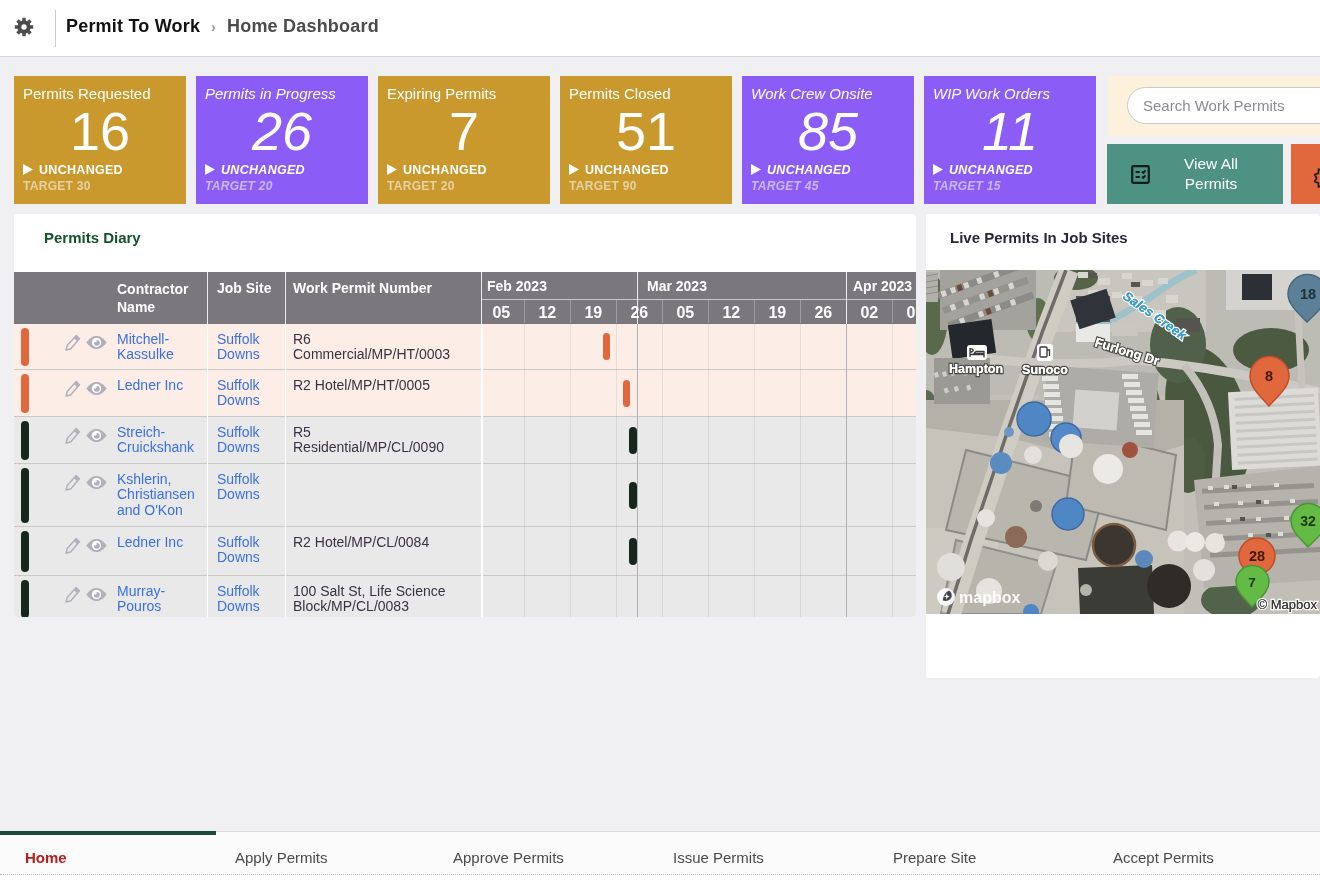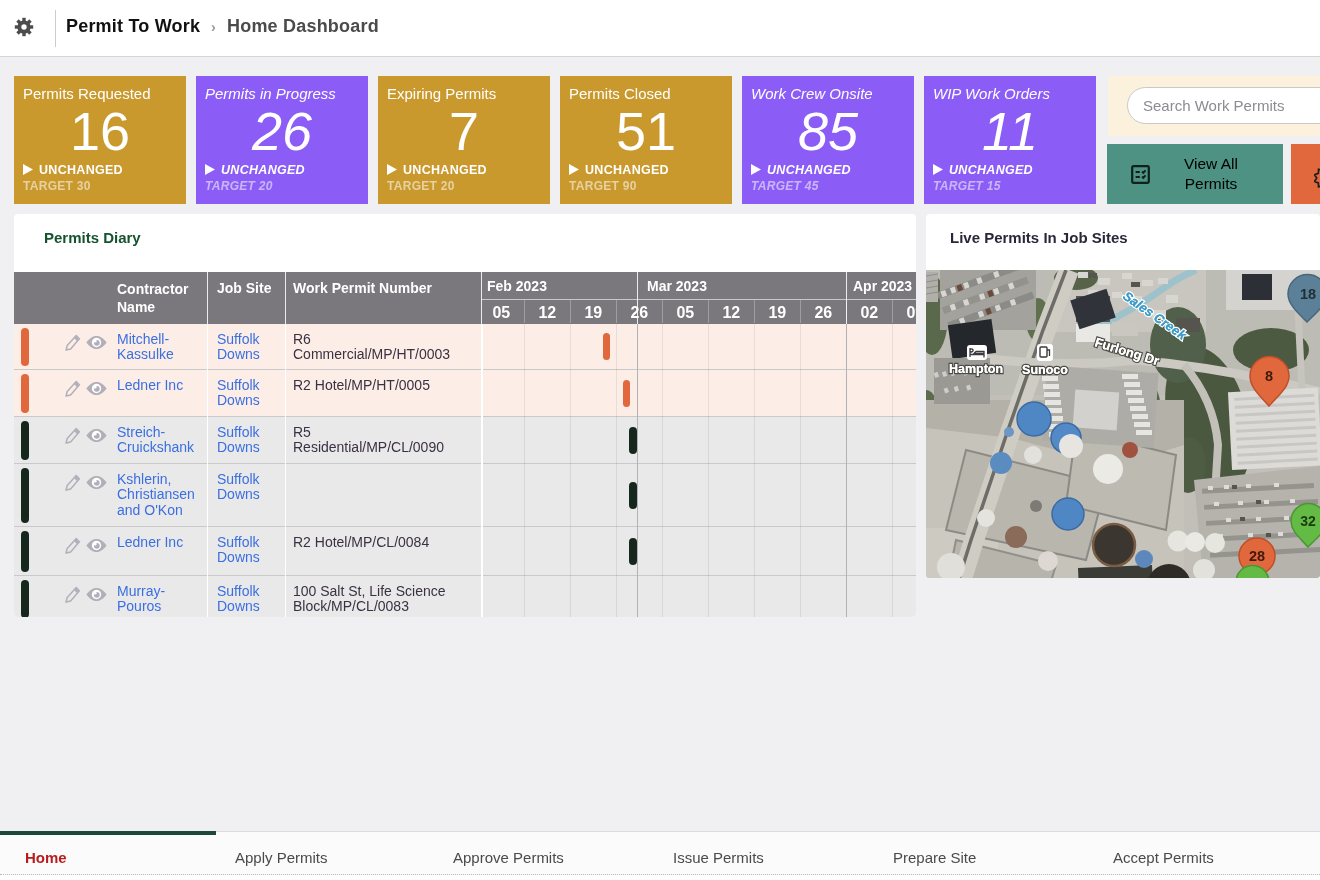--- a/index.html
+++ b/index.html
@@ -23,21 +23,21 @@
 .kpi .g { position:absolute; left:9px; top:103px; font-size:12px; color:rgba(255,255,255,.55); font-weight:bold; letter-spacing:.3px; }
 .gold { background:#c9992e; }
 .teal { background:#8b5cf6;font-style:italic; }
 
 
 #searchpanel { position:absolute; left:1108px; top:76px; width:212px; height:60px; background:#fbf1dd; }
 #searchpill { position:absolute; left:19px; top:11px; width:230px; height:37px; background:#fff; border:1px solid #c9c9c9; border-radius:19px; }
 #searchpill span { position:absolute; left:15px; top:9px; font-size:15px; color:#8b8b92; }
 
 
-#btnview { position:absolute; left:1107px; top:144px; width:176px; height:60px; background:#4d9282; color:#000000; }
+#btnview { position:absolute; left:1107px; top:144px; width:176px; height:60px; background:#4d9282; color:#ffffff; }
 #btnview .txt { position:absolute; left:50px; top:10px; width:108px; text-align:center; font-size:15.5px; line-height:20px; }
 #btnview svg { position:absolute; left:24px; top:21px; }
 #btnorange { position:absolute; left:1291px; top:144px; width:60px; height:60px; background:#e0683c; }
 #btnorange svg { position:absolute; left:23px; top:22px; }
 
 
 #diary { position:absolute; left:14px; top:214px; width:902px; height:403px; background:#fff; border-radius:4px; overflow:hidden; }
 #diary h3 { position:absolute; left:30px; top:15px; font-size:15px; color:#14532d; }
 #thead { position:absolute; left:0; top:58px; width:902px; height:51.5px; background:#7a777d; }
 .hsep { position:absolute; top:0; width:1px; height:51.5px; background:#fff; opacity:.85; }
@@ -53,21 +53,21 @@
 .bar { position:absolute; width:7.5px; border-radius:4px; }
 .obar { background:#e0683c; }
 .kbar { background:#16281e; }
 .ind { position:absolute; left:7px; top:4px; bottom:3px; width:7.5px; border-radius:4px; }
 .cellname { position:absolute; left:103px; top:8px; width:88px; font-size:14px; line-height:15.5px; color:#3b6fe0; }
 .celljob { position:absolute; left:203px; top:8px; width:70px; font-size:14px; line-height:15.5px; color:#3b6fe0; }
 .cellwp { position:absolute; left:279px; top:8px; width:162px; font-size:14px; line-height:15.5px; color:#3a3142; }
 .icon { position:absolute; top:9px; }
 
 
-#mapcard { position:absolute; left:926px; top:214px; width:394px; height:364px; background:#fff; border-radius:4px; overflow:hidden; }
+#mapcard { position:absolute; left:926px; top:214px; width:394px; height:464px; background:#fff; border-radius:4px; overflow:hidden; }
 #mapcard h3 { position:absolute; left:24px; top:15px; font-size:15px; color:#2a2838; }
 #mapwrap { position:absolute; left:0; top:56px; width:394px; height:344px; }
 
 
 #bottomnav { position:absolute; left:0; top:831px; width:1320px; height:44px; background:#fbfbfc; border-top:1px solid #ddd; border-bottom:1px dotted #b9b9b9; }
 #navwhite { position:absolute; left:0; top:875px; width:1320px; height:5px; background:#fefefe; }
 #navline { position:absolute; left:0; top:-1px; width:216px; height:4px; background:#1d4a38; }
 .nav { position:absolute; top:17px; font-size:15px; color:#4a4a4a; }
 </style>
 </head>

